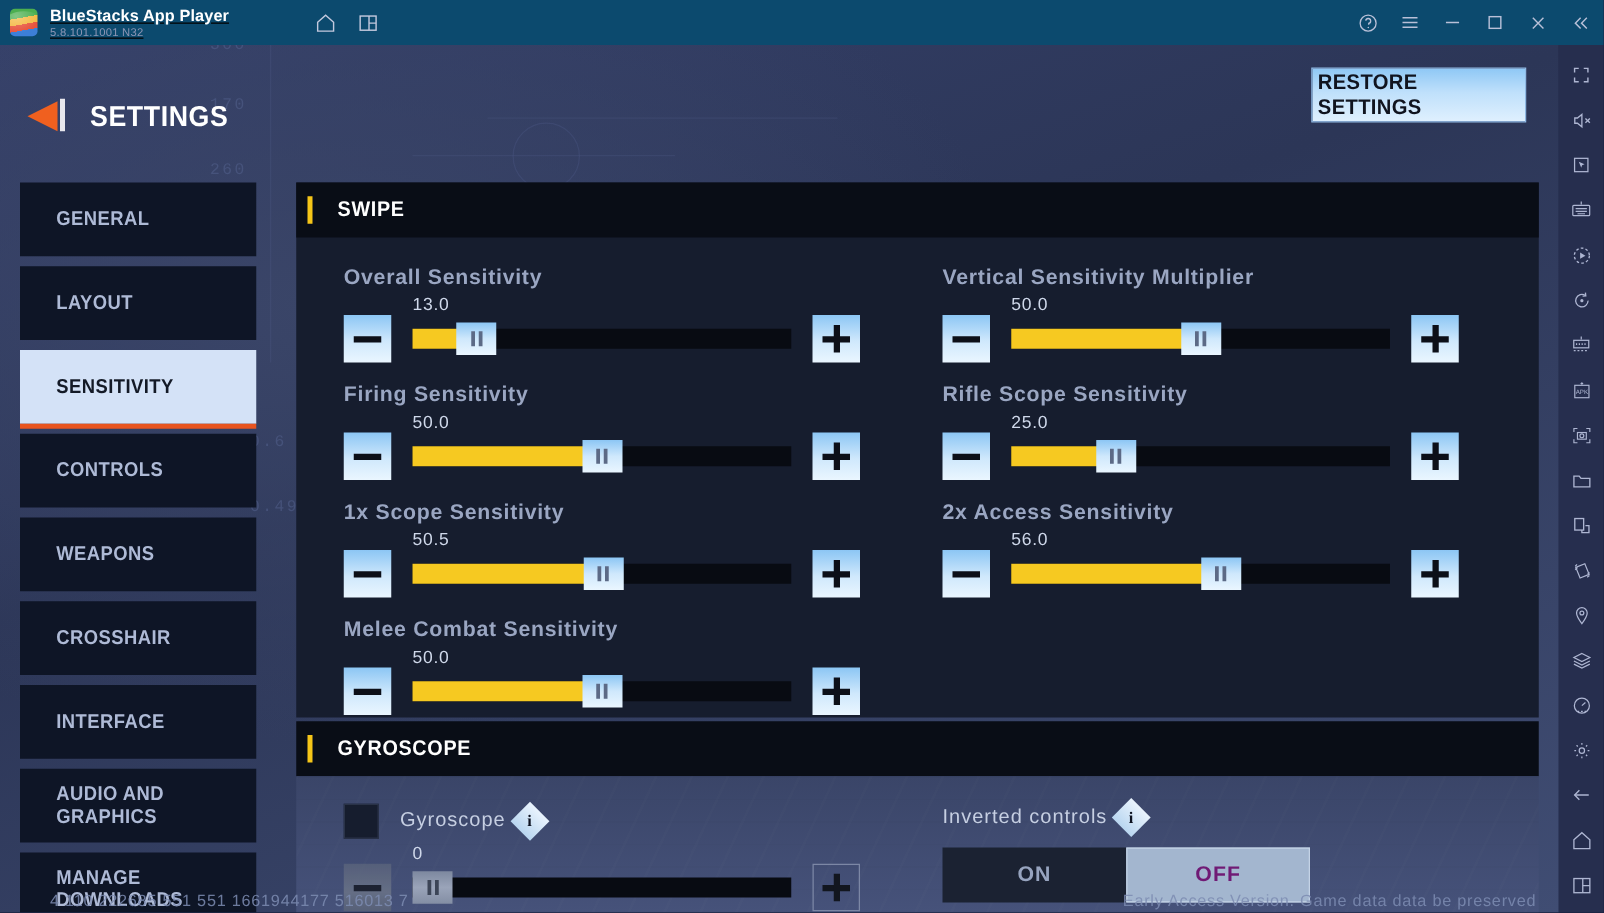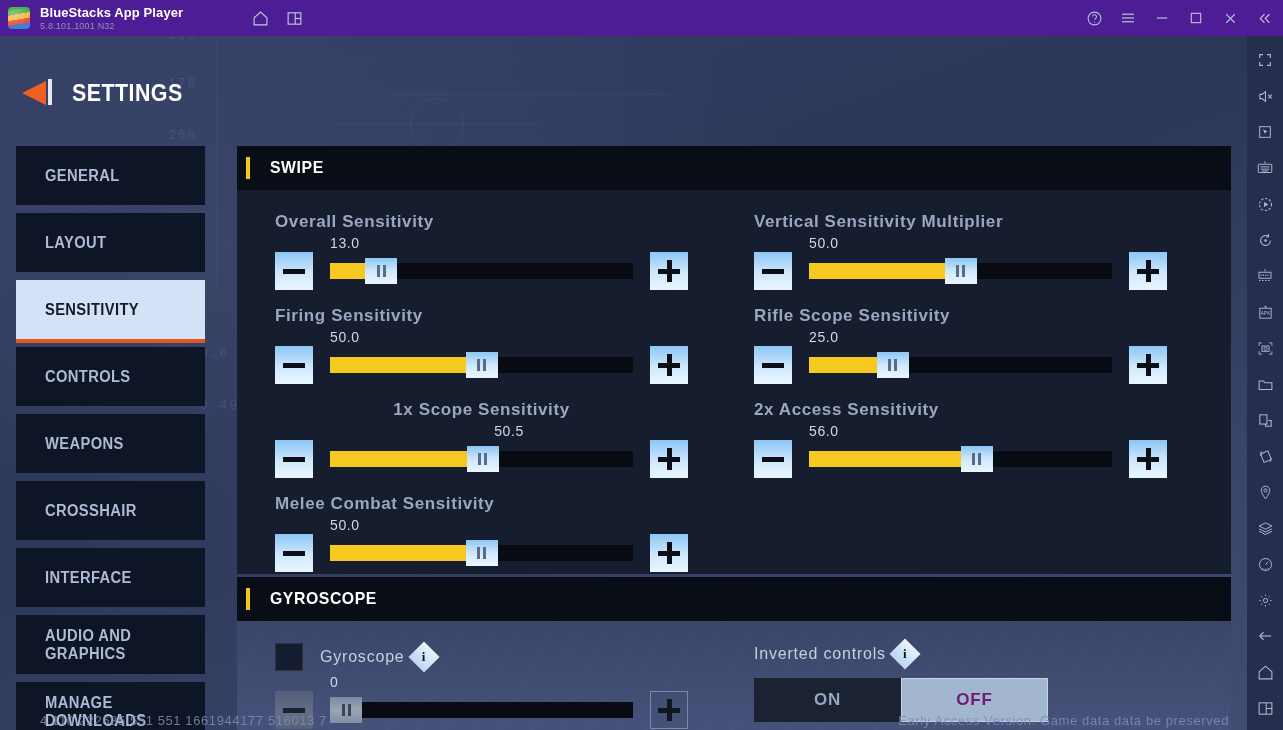--- a/index.html
+++ b/index.html
@@ -7,23 +7,24 @@
     width: 1283px; height: 730px;
     overflow: hidden;
     background: #1b2340;
     font-family: "Liberation Sans", sans-serif;
   }
   body { position: relative; }
 
   
   #titlebar {
     position: absolute; left: 0; top: 0; width: 1283px; height: 36px;
-    background: #4c1d95;
+    background: #0c4a6e;
     display: flex; align-items: center;
     z-index: 40;
+    text-decoration: underline;
   }
   #bs-logo {
     width: 22px; height: 22px; margin-left: 8px; margin-right: 10px;
     border-radius: 4px;
     background: linear-gradient(170deg,#4caf50 0%,#4caf50 34%,#f4b942 34%,#f4b942 55%,#e8533d 55%,#e8533d 74%,#3d7fd8 74%,#3d7fd8 100%);
     position: relative; overflow: hidden; flex: none;
   }
   #bs-logo:after{
     content:""; position:absolute; left:-4px; top:2px; width:30px; height:20px;
     border-radius: 50%/40%;
@@ -229,20 +230,23 @@
   <div class="hud-circle" style="left:410px; top:62px; width:54px; height:54px;"></div>
 
   <div id="settings-head">
     <div id="back-arrow">
       <div class="tri"></div>
         <div class="bar"></div>
     </div>
     <div id="settings-title">SETTINGS</div>
   </div>
 
+  <div id="restore-btn">
+    <span>RESTORE SETTINGS</span>
+  </div>
 
   <div id="nav">
     <div class="nav-item">
       <span class="nav-label">GENERAL</span>
       </div>
     <div class="nav-item">
       <span class="nav-label">LAYOUT</span>
       </div>
     <div class="nav-item active">
       <span class="nav-label">SENSITIVITY</span>
@@ -359,21 +363,21 @@
                 </div>
             </div>
           </div>
           <div class="sq-btn">
             <div class="glyph-h"></div>
               <div class="glyph-v"></div>
           </div>
         </div>
       </div>
 
-      <div class="row" style="left:38px; top:210px; width:413px;text-align:center;">
+      <div class="row" style="left:38px; top:210px; width:413px;">
         <div class="r-label">1x Scope Sensitivity</div>
         <div class="r-value">50.5</div>
         <div class="r-ctrl">
           <div class="sq-btn">
               <div class="glyph-h"></div>
             </div>
           <div class="track-wrap">
             <div class="track">
               <div class="fill" style="width: 50.5%;"></div>
               <div class="knob" style="left: calc(50.5% - 0.16px);">

